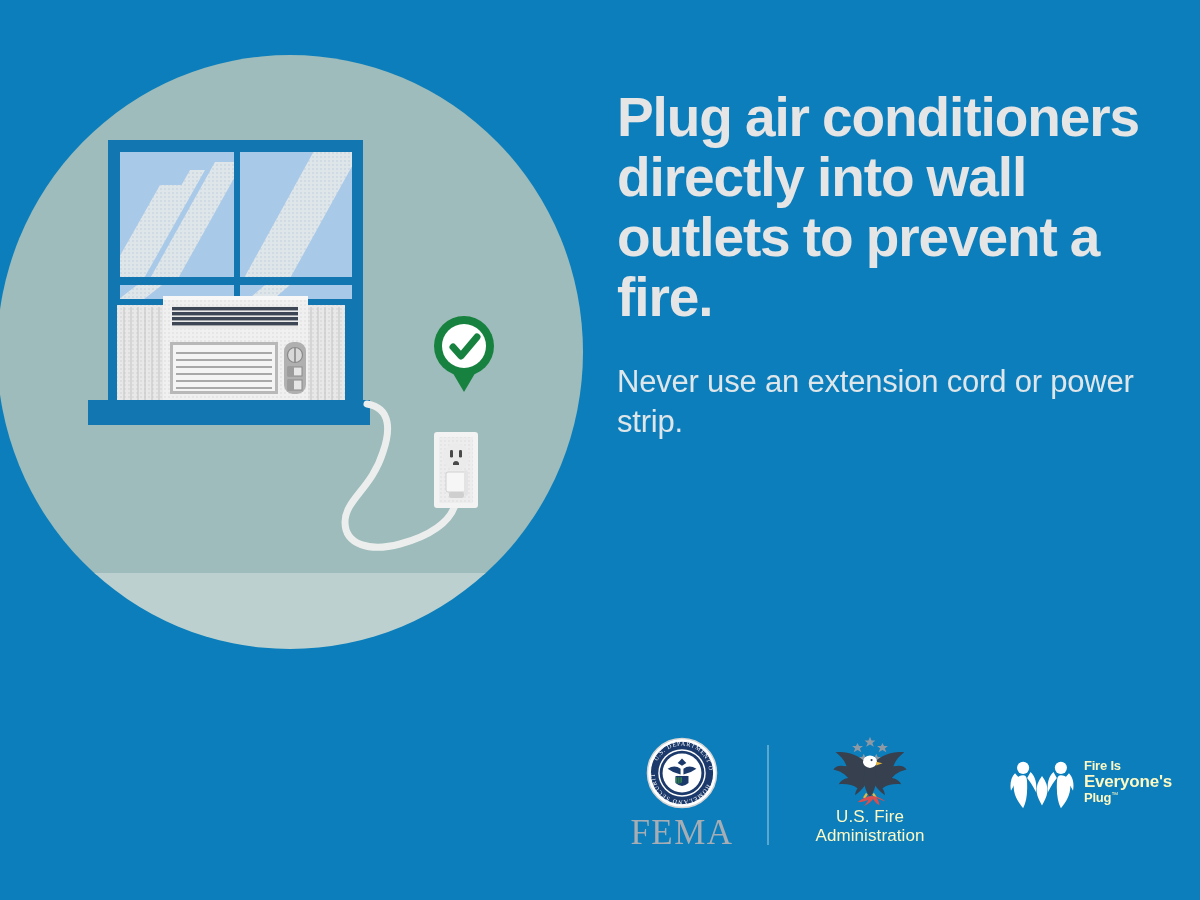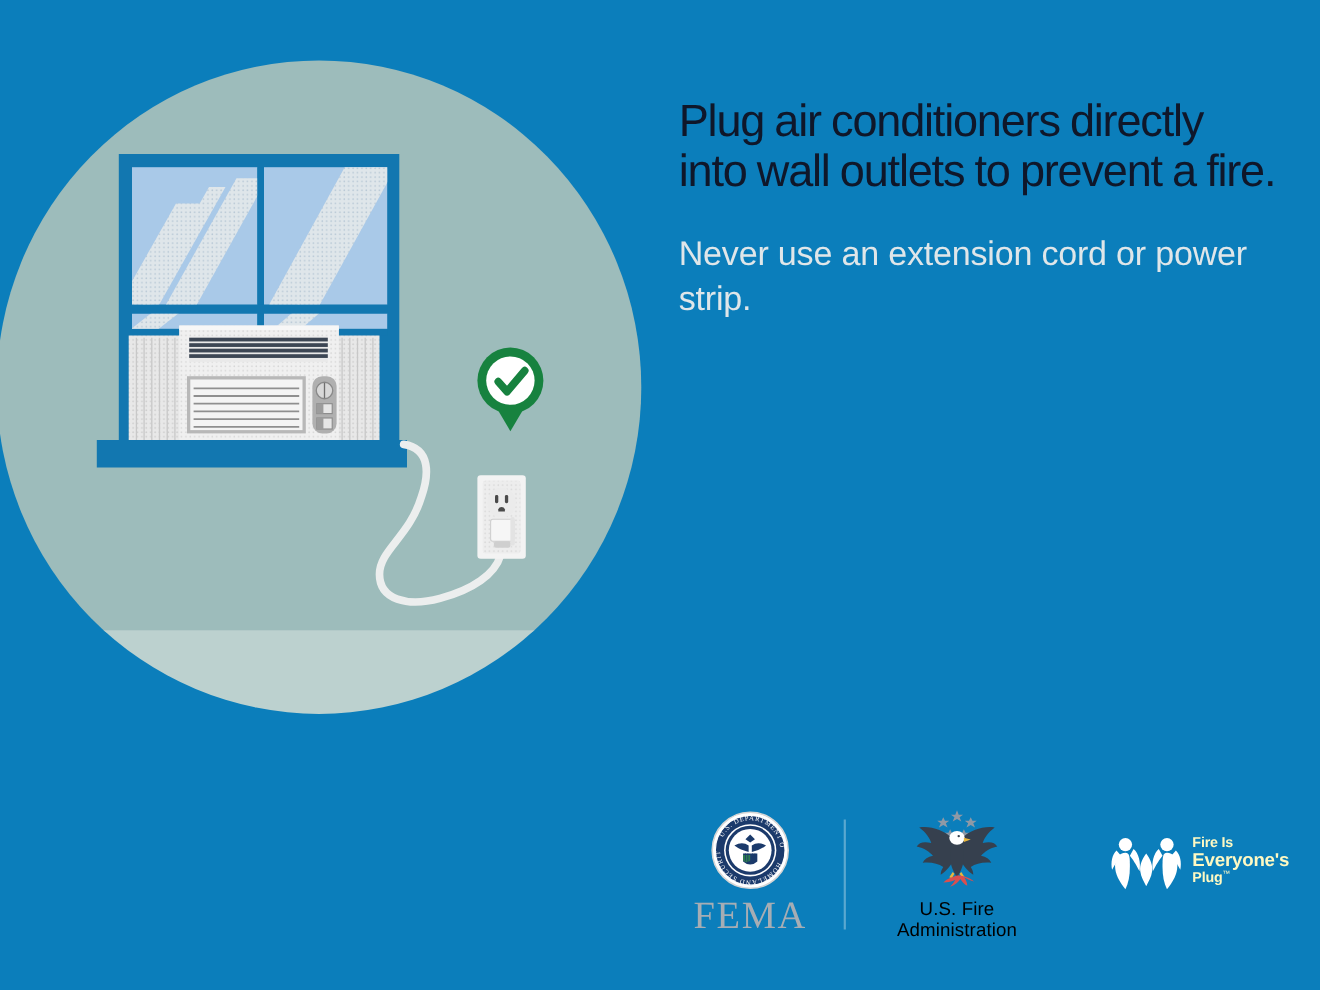--- a/index.html
+++ b/index.html
@@ -23,23 +23,23 @@
   }
   #illustration svg { display: block; width: 600px; height: 700px; }
 
   
   #text-block {
     position: absolute;
     left: 617px; top: 88px;
     width: 545px;
   }
   #headline {
-    color: #0f172a;
-    font-size: 41px;
-    font-weight: normal;
+    color: #e5e5e5;
+    font-size: 55px;
+    font-weight: bold;
     line-height: 1.09;
     letter-spacing: -1.1px;
     word-spacing: -1px;
   }
   #subhead {
     margin-top: 34px;
     color: #dfe6e9;
     font-size: 31px;
     font-weight: normal;
     line-height: 1.30;
@@ -71,22 +71,22 @@
   #fema-wordmark {
     margin-top: 6px;
     color: #a6adb4;
     font-family: "Liberation Serif", serif;
     font-size: 35px;
     font-weight: normal;
     letter-spacing: 1.5px;
     line-height: 1;
   }
   #usfa-wordmark {
-    margin-top: 10px;
-    color: #000000;
+    margin-top: 0;
+    color: #fef9c3;
     font-size: 17px;
     line-height: 1.12;
     text-align: center;
     letter-spacing: 0.1px;
   }
   #fief-row { display: flex; align-items: center; gap: 8px; }
   #fief-words {
     color: #fef9c3;
     line-height: 1.06;
     letter-spacing: -0.2px;

